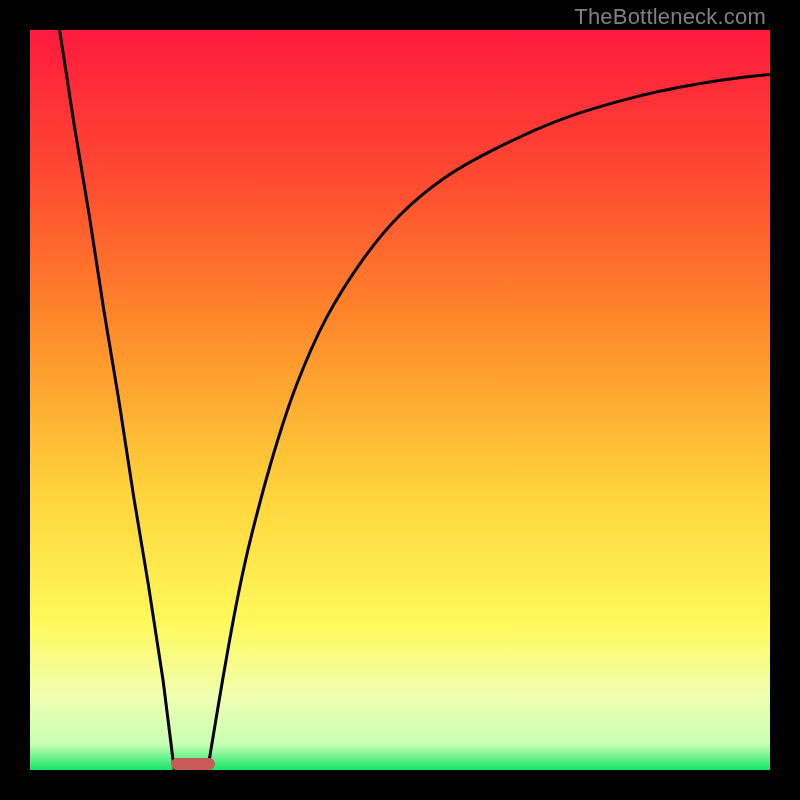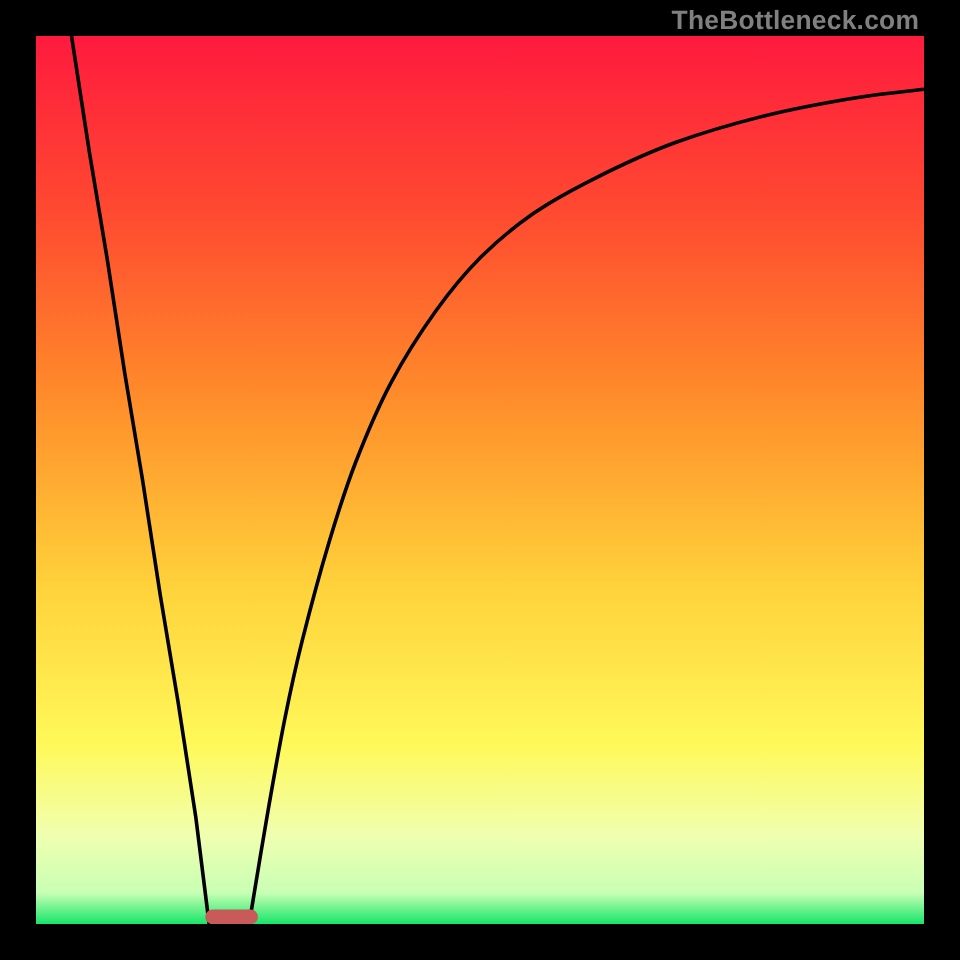--- a/index.html
+++ b/index.html
@@ -11,21 +11,20 @@
     background: #000;
     font-family: Arial, Helvetica, sans-serif;
   }
   .frame {
     position: absolute;
     top: 0;
     left: 0;
     width: 800px;
     height: 800px;
     background: #000;
-    font-weight: bold;
   }
   .plot-area {
     position: absolute;
     top: 30px;
     left: 30px;
     width: 740px;
     height: 740px;
     overflow: hidden;
   }
   .gradient-bg {

